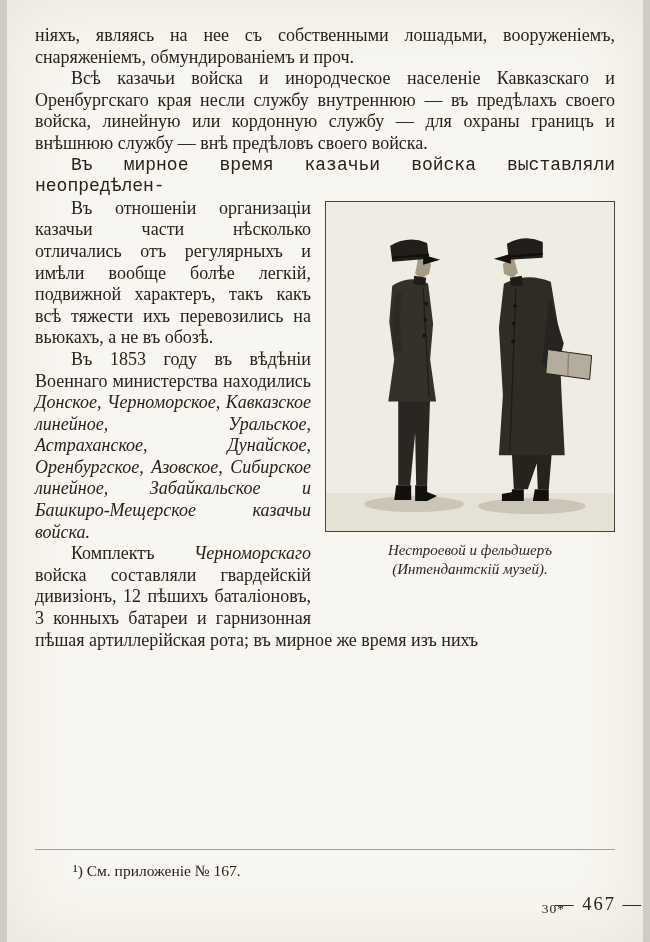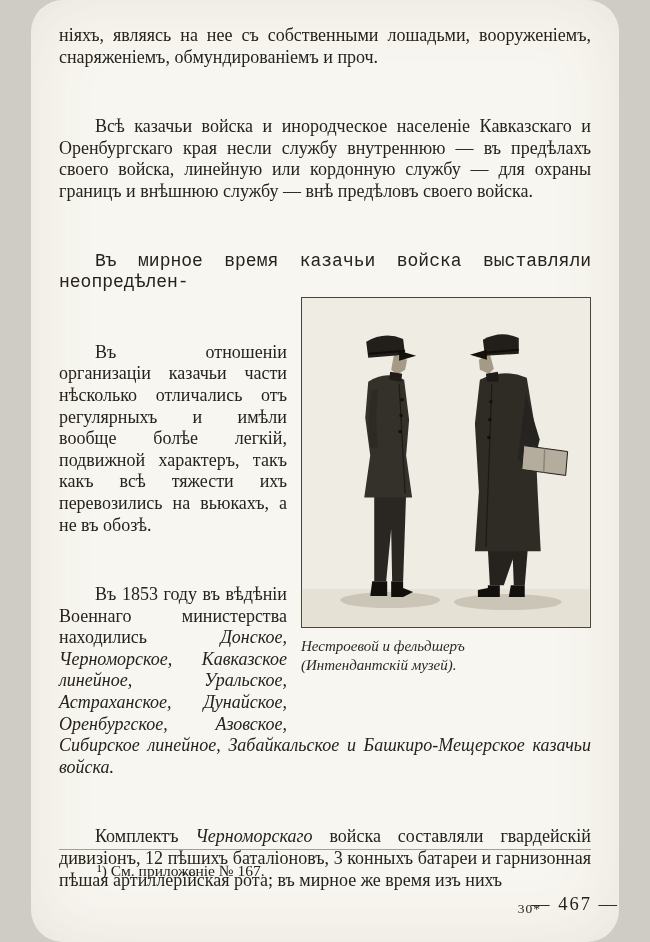--- a/index.html
+++ b/index.html
@@ -1,46 +1,45 @@
 <!DOCTYPE html>
 <html lang="ru"><head>
 <meta charset="utf-8">
 <style>
   * { box-sizing: border-box; }
   html, body { margin: 0; padding: 0; }
   body { background: #cfccc5; display: flex; justify-content: center; }
 
   .page {
-    width: 588px; height: 942px;
+    width: 636px; height: 942px;
     background: #f8f6f0;
     color: #26231d;
     font-family: "Liberation Serif", "DejaVu Serif", serif;
     font-size: 18px; line-height: 21.6px;
     position: relative;
     padding: 25px 28px 0 28px;
     overflow: hidden;
     box-shadow: inset 0 0 70px rgba(90,80,60,.10);
-    border-radius: 32px;
   }
 
   .para { margin: 0; text-align: justify; }
-  .ind  { text-indent: 36px; margin-top: 48px; }
+  .ind  { text-indent: 36px; }
   .line-full { text-align: justify; text-align-last: justify; font-family: Liberation Mono, monospace; -moz-text-align-last: justify; }
   .it { font-style: italic; }
 
   figure.photo { float: right; width: 290px; margin: 3px 0 46px 14px; }
   .photo-frame {
     border: 1px solid #4a453c;
     height: 331px; background: #efece3; overflow: hidden;
   }
   .photo-frame svg { display: block; width: 100%; height: 100%; }
   figcaption {
     margin-top: 9px; font-style: italic;
     font-size: 15px; line-height: 19px;
-    color: #2b2823;
+    text-align: center; color: #2b2823;
   }
 
   .fn-rule {
     position: absolute; left: 28px; right: 28px; bottom: 92px;
     border-top: 1px solid #a59f93; height: 0;
   }
   .footnote {
     position: absolute; left: 28px; right: 28px; bottom: 60px;
     font-size: 15.5px; padding-left: 38px;
   }

